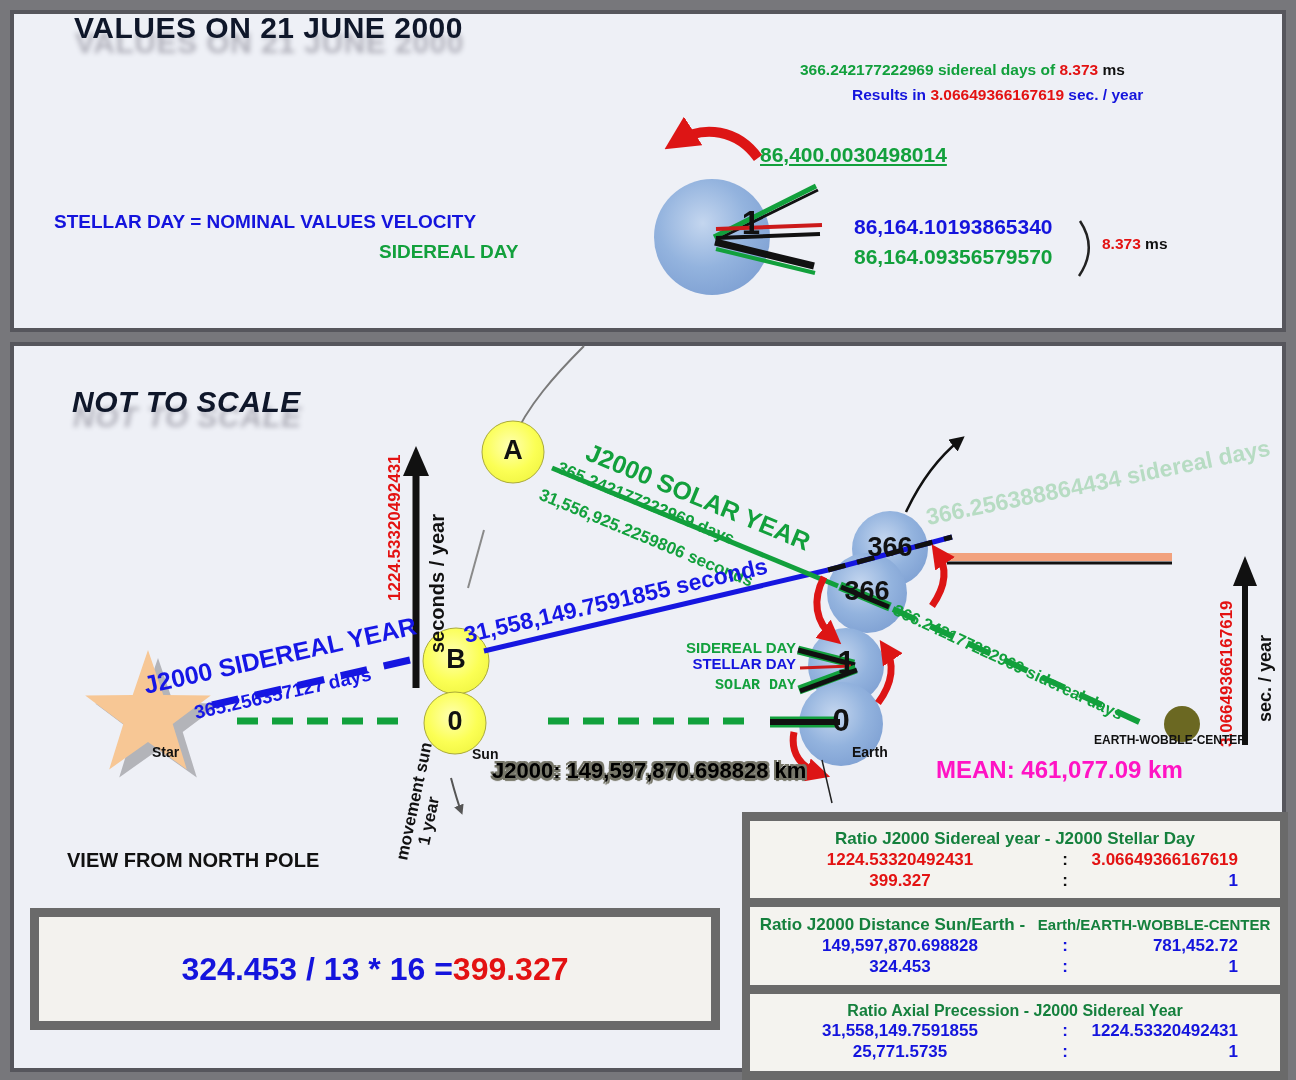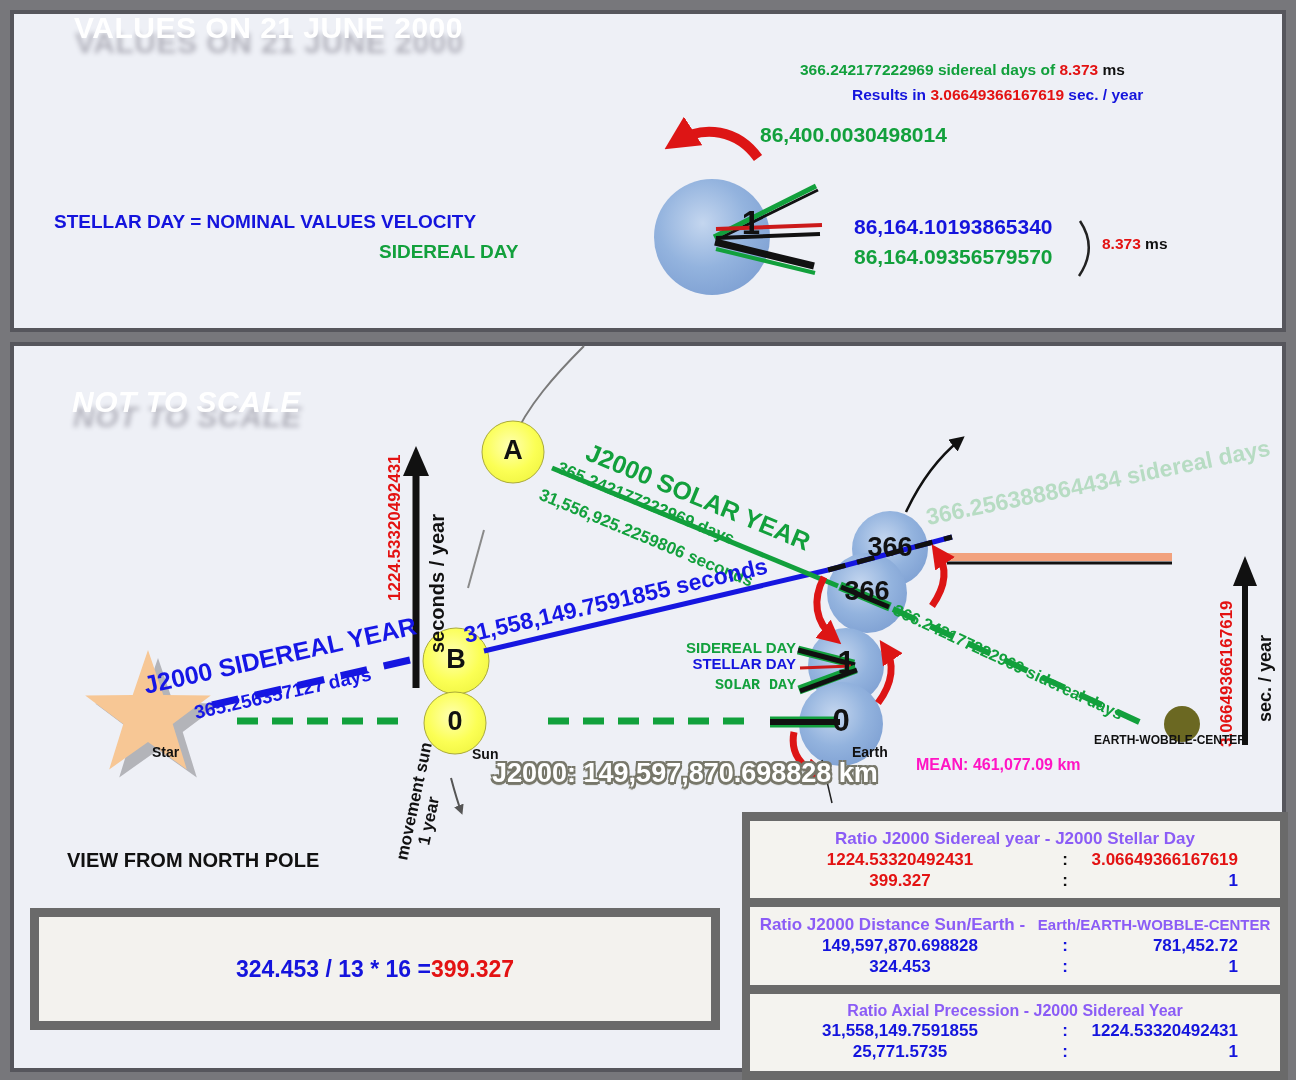--- a/index.html
+++ b/index.html
@@ -8,43 +8,43 @@
     background:#77777b;
     font-family:"Liberation Sans","DejaVu Sans",sans-serif;
     font-weight:bold;color:#111;
   }
   .panel{position:absolute;background:#eef0f6;border:4px solid #56565c;box-sizing:border-box;z-index:1;}
   #top-panel{left:10px;top:10px;width:1276px;height:322px;}
   #main-panel{left:10px;top:342px;width:1276px;height:730px;}
   #shape-layer{position:absolute;left:0;top:0;z-index:3;pointer-events:none;}
   .txt{position:absolute;z-index:5;line-height:1.05;white-space:nowrap;}
   .shadowed{text-shadow:1px 15px 5px #b2b2bc;}
-  .big-title{font-size:30px;color:#ffffff;letter-spacing:.5px;}
+  .big-title{font-size:30px;color:#0f172a;letter-spacing:.5px;}
   .green{color:#12a03c;} .blue{color:#1414dd;} .red{color:#e31212;} .black{color:#111;}
   .magenta{color:#ff14c4;}
   .sz15{font-size:15.5px;} .sz14{font-size:14px;}
-  .sz19{font-size:19px;} .sz21{font-size:21px;} .sz22{font-size:16px;}
+  .sz19{font-size:19px;} .sz21{font-size:21px;} .sz22{font-size:24px;margin-left:20px;}
   .circle-num{text-align:center;z-index:5;}
   .day-label{width:122px;text-align:right;font-size:15px;}
   .yellow-outline{
-    color:#ffffff;font-size:27px;
+    color:#000000;font-size:22px;
     text-shadow:-2px -2px 0 #77776a,2px -2px 0 #77776a,-2px 2px 0 #77776a,2px 2px 0 #77776a,0 3px 1px #77776a;
   }
   #formula-box{
     position:absolute;left:30px;top:908px;width:690px;height:122px;z-index:4;
     background:#f3f2ee;border:9px solid #6a6a6a;box-sizing:border-box;
-    display:flex;align-items:center;justify-content:center;font-size:23px;
+    display:flex;align-items:center;justify-content:center;font-size:32px;
   }
   #tables{
     position:absolute;left:742px;top:812px;width:546px;height:268px;z-index:4;
     background:#6a6a6a;box-sizing:border-box;padding:9px 8px;
     display:flex;flex-direction:column;gap:9px;
   }
   .ratio-table{background:#f4f3ef;flex:1;display:flex;flex-direction:column;justify-content:center;gap:1px;}
-  .rt-header{text-align:center;font-size:17px;color:#8b5cf6;}
+  .rt-header{text-align:center;font-size:17px;color:#15803d;}
   .rt-header .small{font-size:15px;padding-left:8px;}
   .rt-row{display:flex;font-size:17px;align-items:baseline;}
   .rt-l{width:300px;text-align:center;}
   .rt-c{width:30px;text-align:center;}
   .rt-r{flex:1;text-align:right;padding-right:42px;}
   .svgtxt{font-family:"Liberation Sans","DejaVu Sans",sans-serif;font-weight:bold;}
 </style>
 </head>
 <body>
 
@@ -147,21 +147,21 @@
   <text class="svgtxt" x="466" y="643" transform="rotate(-13 466 643)" font-size="23" fill="#1616e6">31,558,149.7591855 seconds</text>
   <text class="svgtxt" x="146" y="694" transform="rotate(-12.5 146 694)" font-size="25" fill="#1616e6">J2000 SIDEREAL YEAR</text>
   <text class="svgtxt" x="196" y="719" transform="rotate(-12.5 196 719)" font-size="19" fill="#1616e6">365.256357127 days</text>
   <text class="svgtxt" x="928" y="525" transform="rotate(-11.5 928 525)" font-size="23" fill="#b7dcc3">366.256388864434 sidereal days</text>
   <text class="svgtxt" x="892" y="614" transform="rotate(25 892 614)" font-size="16.5" fill="#12a03c">366.242177222969 sidereal days</text>
 </svg>
 
 <div class="txt big-title shadowed" style="left:74px;top:12px;">VALUES ON 21 JUNE 2000</div>
 <div class="txt sz15" style="left:800px;top:62px;"><span class="green">366.242177222969 sidereal days of </span><span class="red">8.373</span><span class="black"> ms</span></div>
 <div class="txt sz15" style="left:852px;top:87px;"><span class="blue">Results in </span><span class="red">3.06649366167619</span><span class="blue"> sec. / year</span></div>
-<div class="txt sz21 green" style="left:760px;top:124px;">86,400.0030498014</div>
+<div class="txt sz21 green" style="left:760px;top:144px;text-decoration:underline;">86,400.0030498014</div>
 <div class="txt sz21 blue" style="left:854px;top:216px;">86,164.10193865340</div>
 <div class="txt sz21 green" style="left:854px;top:246px;">86,164.09356579570</div>
 <div class="txt sz15" style="left:1102px;top:236px;"><span class="red">8.373</span><span class="black"> ms</span></div>
 <div class="txt circle-num" style="left:731px;top:206px;width:40px;font-size:33px;">1</div>
 <div class="txt sz19 blue" style="left:54px;top:212px;">STELLAR DAY = NOMINAL VALUES VELOCITY</div>
 <div class="txt sz19 green" style="left:379px;top:242px;">SIDEREAL DAY</div>
 
 <div class="txt big-title shadowed" style="left:72px;top:386px;font-style:italic;">NOT TO SCALE</div>
 <div class="txt circle-num" style="left:493px;top:436px;width:40px;font-size:27px;">A</div>
 <div class="txt circle-num" style="left:436px;top:645px;width:40px;font-size:27px;">B</div>

